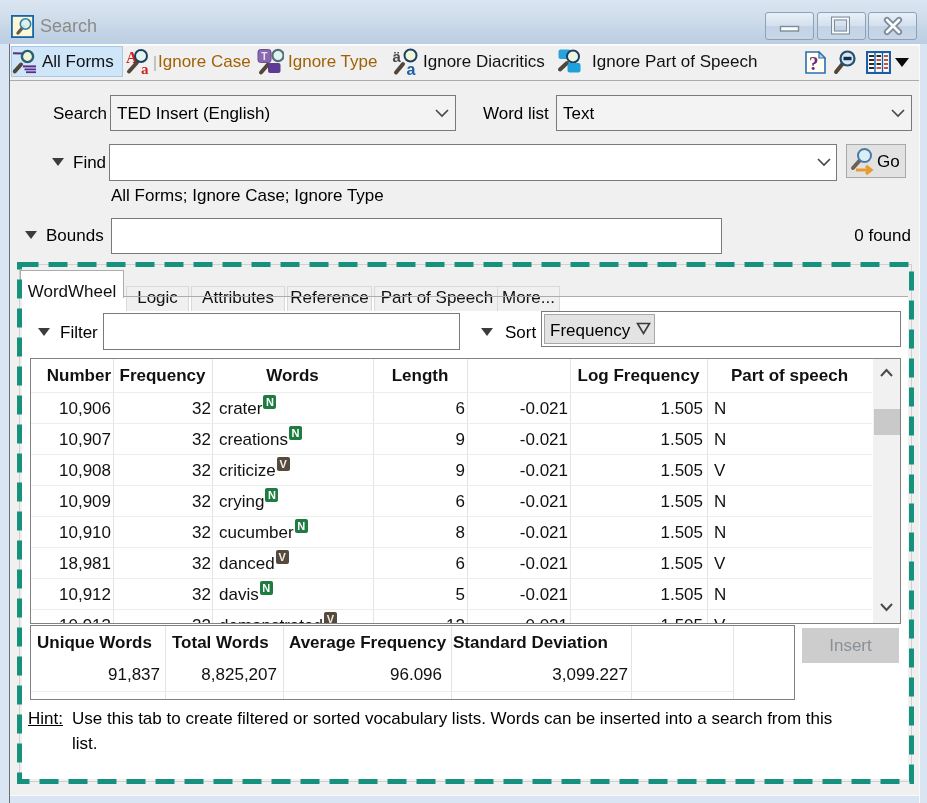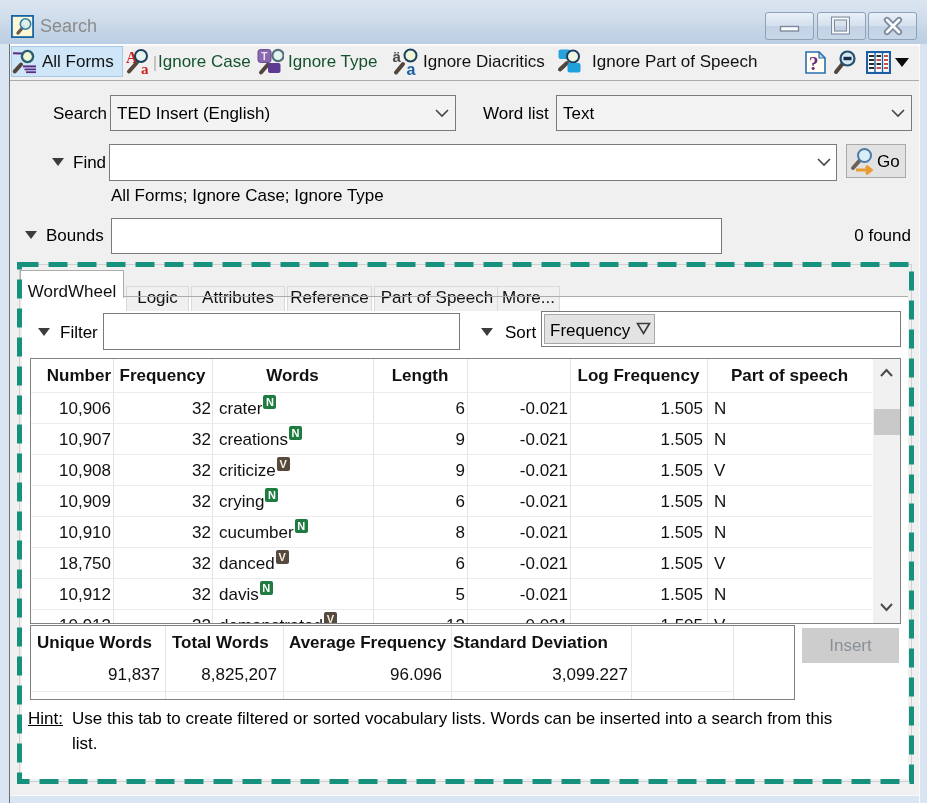--- a/index.html
+++ b/index.html
@@ -7,21 +7,21 @@
 body { font-family:"Liberation Sans",sans-serif; font-size:17px; color:#111; background:#f0f0f0; position:relative; }
 .abs { position:absolute; }
 .titlebar { left:0; top:0; width:927px; height:44px; background:linear-gradient(180deg,#dae5f1 0%,#cfdcea 45%,#c2d3e5 75%,#bccee2 100%); }
 .frameL { left:0; top:44px; width:10px; height:759px; background:#d9e5f3; border-right:1.5px solid #6f6f6f; }
 .frameR { right:0; top:44px; width:8px; height:759px; background:#d9e5f3; border-left:1px solid #fafafa; }
 .frameB { left:10px; bottom:0; width:909px; height:8px; background:#d9e5f3; border-top:1px solid #fafafa; }
 .wbtn { top:12px; width:49px; height:28px; border:1px solid #8fa1b6; border-radius:3px; background:linear-gradient(180deg,#e9f0f8 0%,#d4e0ee 48%,#c3d3e5 52%,#c8d7e8 100%); }
 .title { left:40px; top:16px; font-size:18px; color:#8b8b8b; }
 .toolbar { left:10px; top:44px; width:909px; height:37px; background:#f0f0f0; border-top:2px solid #fbfbfb; border-bottom:1px solid #ababab; }
 .tbtxt { top:52px; font-size:17px; }
-.gray { color:#14532d; }
+.gray { color:#a16207; }
 .allforms { left:11px; top:46px; width:112px; height:31px; background:#cfe5f8; border:1px solid #a6c8e5; }
 .combo { background:#f3f3f3; border:1px solid #7a7a7a; }
 .tbox { background:#fff; border:1px solid #7a7a7a; }
 .lbl { font-size:17px; color:#000; }
 .tri { width:0; height:0; border-left:6.5px solid transparent; border-right:6.5px solid transparent; border-top:8px solid #3c3c3c; }
 .gobtn { left:846px; top:144px; width:60px; height:34px; background:#e2e2e2; border:1px solid #a9a9a9; }
 .whitepanel { left:22px; top:297px; width:886px; height:482px; background:#fff; }
 .tab { top:272px; height:25px; background:#f0f0f0; border:1px solid #d9d9d9; border-bottom:none; font-size:17px; text-align:center; padding-top:1px;margin-top:14px; }
 .tabact { left:20px; top:270px; width:104px; height:28px; background:#fff; border:1px solid #acacac; border-bottom:none; font-size:17px; text-align:center; padding-top:11px; z-index:3; }
 .tabline { left:20px; top:296px; width:888px; height:1px; background:#acacac; z-index:2; }
@@ -173,21 +173,21 @@
  <div class="cell" style="left:683px;top:126.5px">N</div>
  <div class="hsep2" style="top:188.0px"></div>
  <div class="cell r" style="left:0;top:157.5px;width:80px">10,910</div>
  <div class="cell r" style="left:82px;top:157.5px;width:98px">32</div>
  <div class="cell" style="left:188px;top:157.5px">cucumber<span class="tagN">N</span></div>
  <div class="cell r" style="left:342px;top:157.5px;width:92px">8</div>
  <div class="cell r" style="left:436px;top:157.5px;width:101px">-0.021</div>
  <div class="cell r" style="left:539px;top:157.5px;width:133px">1.505</div>
  <div class="cell" style="left:683px;top:157.5px">N</div>
  <div class="hsep2" style="top:219.0px"></div>
- <div class="cell r" style="left:0;top:188.5px;width:80px">18,750</div>
+ <div class="cell r" style="left:0;top:188.5px;width:80px">18,981</div>
  <div class="cell r" style="left:82px;top:188.5px;width:98px">32</div>
  <div class="cell" style="left:188px;top:188.5px">danced<span class="tagV">V</span></div>
  <div class="cell r" style="left:342px;top:188.5px;width:92px">6</div>
  <div class="cell r" style="left:436px;top:188.5px;width:101px">-0.021</div>
  <div class="cell r" style="left:539px;top:188.5px;width:133px">1.505</div>
  <div class="cell" style="left:683px;top:188.5px">V</div>
  <div class="hsep2" style="top:250.0px"></div>
  <div class="cell r" style="left:0;top:219.5px;width:80px">10,912</div>
  <div class="cell r" style="left:82px;top:219.5px;width:98px">32</div>
  <div class="cell" style="left:188px;top:219.5px">davis<span class="tagN">N</span></div>

